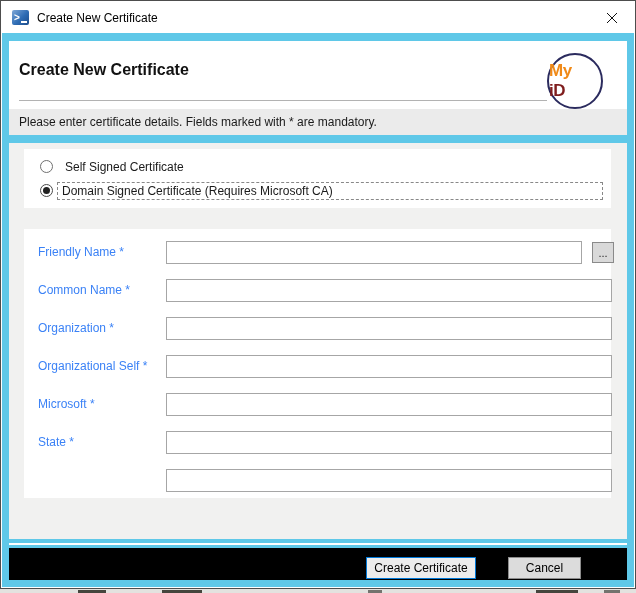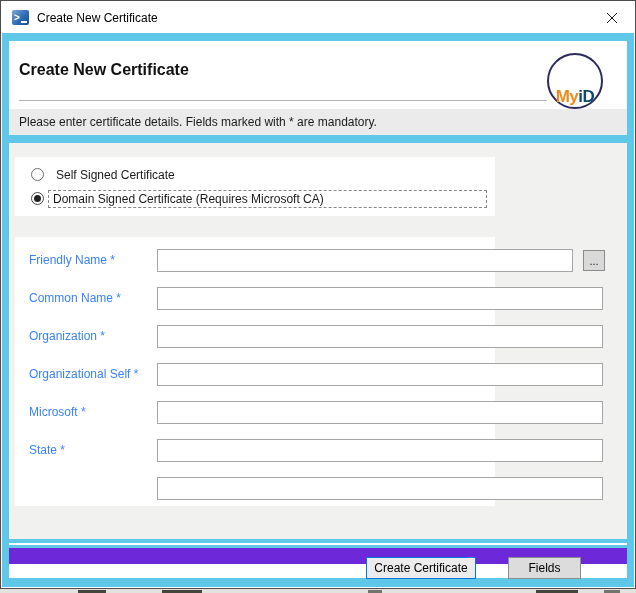--- a/index.html
+++ b/index.html
@@ -52,36 +52,36 @@
   .heading {
     position: absolute; left: 10px; top: 20px;
     font-size: 16px; font-weight: bold; color: #111;
   }
   .heading-rule {
     position: absolute; left: 10px; top: 59px; width: 528px; height: 1px; background: #b2b2b2;
   }
   .logo {
     position: absolute; right: 24px; top: 12px; width: 56px; height: 56px;
     border: 2px solid #2b2b5e; border-radius: 50%; background: #fff;
-    display: flex; align-items: flex-end; justify-content: center;
-    font-size: 17px; font-weight: bold; letter-spacing: -0.5px;
+    display: flex; align-items: flex-start; justify-content: center;
+    font-size: 17px; font-weight: bold; letter-spacing: -0.5px; flex-direction: column;
   }
   .logo .orange { color: #f08a18; }
-  .logo .navy   { color: #0c4a6e; }
+  .logo .navy   { color: #7f1d1d; }
   
   .infobar {
     position: absolute; left: 8px; right: 8px; top: 108px; height: 26px;
     background: #ebebeb; font-size: 12px; color: #1a1a1a;
     display: flex; align-items: center; padding-left: 10px;
   }
   
   .body {
     position: absolute; left: 8px; right: 8px; top: 142px; height: 396px; background: #f1f1f0;
   }
-  .panel { position: absolute; left: 6px; width: 480px; background: #fff; margin-top: 8px; }
+  .panel { position: absolute; left: 15px; width: 587px; background: #fff; }
   .panel-radios { top: 6px; height: 59px; }
   .panel-form   { top: 86px; height: 269px; }
   
   .radio-row { position: absolute; left: 0; right: 0; height: 20px; }
   .radio-row-1 { top: 8px; }
   .radio-row-2 { top: 32px; }
   .radio-circle {
     position: absolute; left: 16px; top: 3px; width: 13px; height: 13px;
     border: 1px solid #707070; border-radius: 50%; background: #fff; cursor: pointer;
   }
@@ -110,21 +110,21 @@
   }
   .form-input.short { width: 416px; }
   .browse-btn {
     position: absolute; left: 568px; top: 1px; width: 22px; height: 21px;
     border: 1px solid #8a8a8a; background: #d9d9d9; font-size: 11px; line-height: 10px;
     text-align: center; cursor: pointer; color: #222;
     font-family: "Liberation Sans", sans-serif;
   }
   
   .footer {
-    position: absolute; left: 8px; right: 8px; top: 547px; height: 16px; background: #6d28d9;
+    position: absolute; left: 8px; right: 8px; top: 547px; height: 32px; background: #000000;
   }
   .btn {
     position: absolute; top: 9px; height: 22px; font-size: 12px; color: #000;
     display: flex; align-items: center; justify-content: center; cursor: pointer;
     font-family: "Liberation Sans", sans-serif;
   }
   .btn-primary {
     left: 357px; width: 110px; background: #ececec; border: 1px solid #0078d7;
   }
   .btn-cancel {
@@ -231,21 +231,21 @@
       </div>
 
     </div>
   </div>
 
   <div class="cyan divider-b1"></div>
   <div class="cyan divider-b2"></div>
 
   <div class="footer">
     <div class="btn btn-primary">Create Certificate</div>
-    <div class="btn btn-cancel">Fields</div>
+    <div class="btn btn-cancel">Cancel</div>
   </div>
 
 </div>
 
 <div class="bg-strip">
   <i class="m1"></i>
   <i class="m2"></i>
   <i class="m3"></i>
   <i class="m4"></i>
   <i class="m5"></i>

